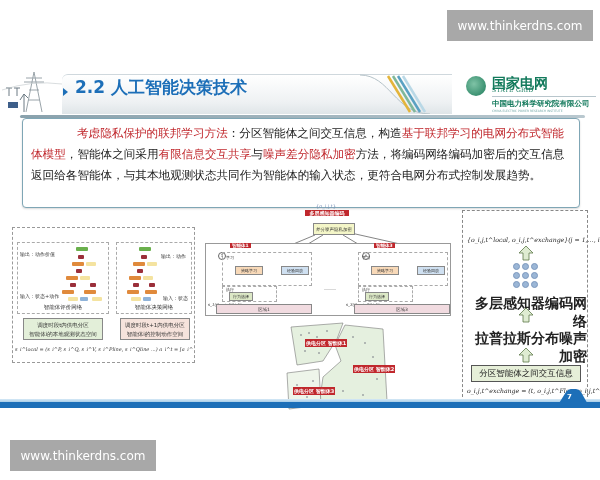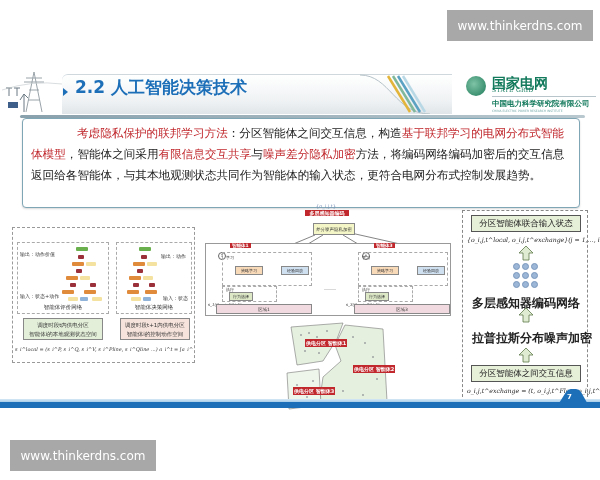--- a/index.html
+++ b/index.html
@@ -72,21 +72,21 @@
   .tiny { position: absolute; font-size: 4px; color: #333; font-style: italic; font-family: "DejaVu Serif", serif; }
   .dots { position: absolute; left: 118px; top: 40px; font-size: 6px; color: #666; }
   .fm-lines { position: absolute; left: 0; top: 0; width: 248px; height: 120px; }
   .fm-map { position: absolute; left: 80px; top: 118px; width: 115px; height: 90px; }
   .map-lbl { position: absolute; font-size: 5px; color: #fff; background: #c0282d; font-weight: bold; text-align: center; line-height: 6px; padding: 1px; }
 
   
   .fig-right { position: absolute; left: 462px; top: 144px; width: 126px; height: 192px; border: 1px dashed #888; }
   .fr-box { position: absolute; left: 8px; width: 110px; height: 17px; background: #e6efd8; border: 1px solid #555; font-size: 8.5px; text-align: center; line-height: 15px; color: #222; }
   .fr-math { position: absolute; left: 4px; width: 118px; font-size: 6.2px; font-family: "DejaVu Serif", serif; font-style: italic; color: #222; text-align: center; white-space: nowrap; }
-  .fr-text { position: absolute; left: 9px; width: 100%; text-align: left; font-size: 12px; font-weight: bold; color: #222; }
+  .fr-text { position: absolute; left: 0; width: 100%; text-align: right; font-size: 14px; font-weight: bold; color: #222; }
   .arrow-up { position: absolute; left: 55px; width: 16px; height: 16px; }
   .nn { position: absolute; left: 48px; top: 52px; width: 30px; height: 26px; }
   .nn span { position: absolute; width: 7px; height: 7px; border-radius: 50%; background: #9bb6d6; border: 1px solid #7c98bd; }
 
   
   .footer-band { position: absolute; left: 0; top: 402px; width: 600px; height: 6px; background: #1d6fb8; }
   .footer-light { position: absolute; left: 0; top: 399px; width: 600px; height: 3px; background: linear-gradient(180deg,#d6e9f6,#a8cde8); }
   .page-tab { position: absolute; left: 552px; top: 388px; width: 40px; height: 20px; }
   .page-num { position: absolute; left: 567px; top: 393px; font-size: 7px; color: #fff; font-weight: bold; }
 </style>
@@ -257,21 +257,20 @@
             <circle cx="30" cy="60" r="0.7"></circle>
         </g>
       </svg>
       <div class="map-lbl" style="left:22px;top:18px;">供电分区 智能体1</div>
       <div class="map-lbl" style="left:70px;top:44px;">供电分区 智能体2</div>
       <div class="map-lbl" style="left:10px;top:66px;">供电分区 智能体3</div>
     </div>
   </div>
 
   <div class="fig-right">
-    <div class="fr-box" style="top:4px;">分区智能体联合输入状态</div>
     <div class="fr-math" style="top:25px;">{o_i,j,t^local, o_i,j,t^exchange}(j = 1,…, i−1, i+1,…, N)</div>
     <svg class="arrow-up" style="top:34px;" viewBox="0 0 16 16">
       <polygon points="8,1 15,8 11,8 11,15 5,15 5,8 1,8" fill="#dfecd2" stroke="#5e7a4a" stroke-width="0.8"></polygon>
     </svg>
     <div class="nn">
       <span style="left:2px;top:0;"></span>
         <span style="left:11px;top:0;"></span>
         <span style="left:20px;top:0;"></span>
       <span style="left:2px;top:9px;"></span>
         <span style="left:11px;top:9px;"></span>

